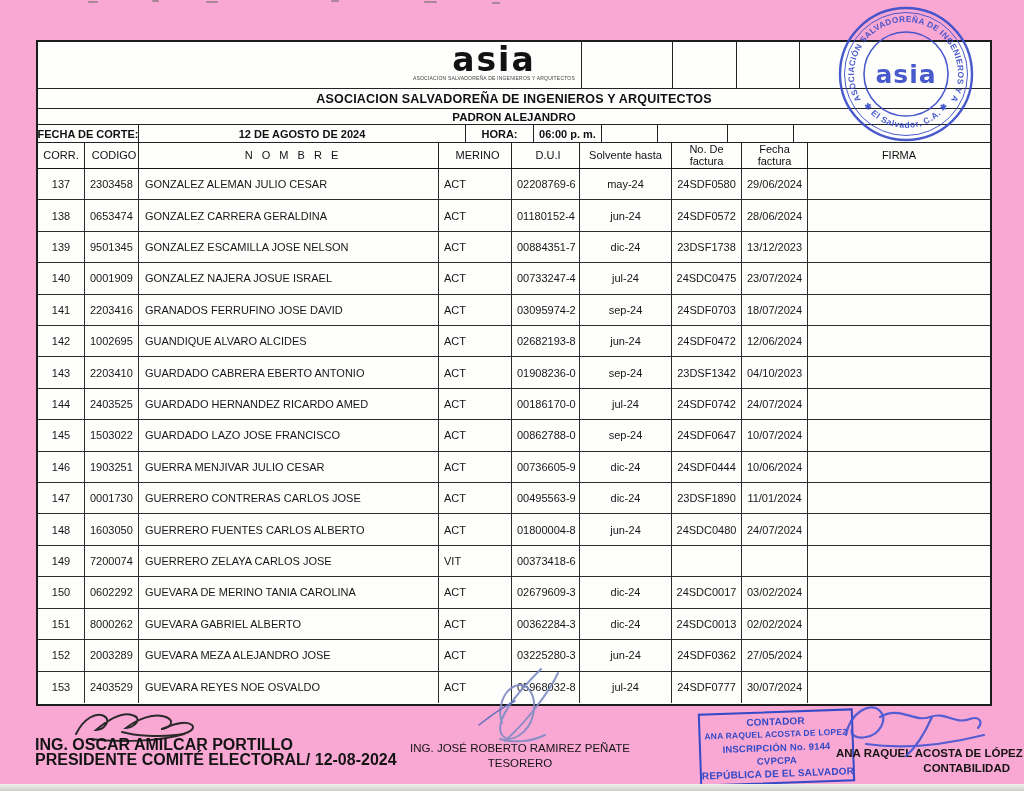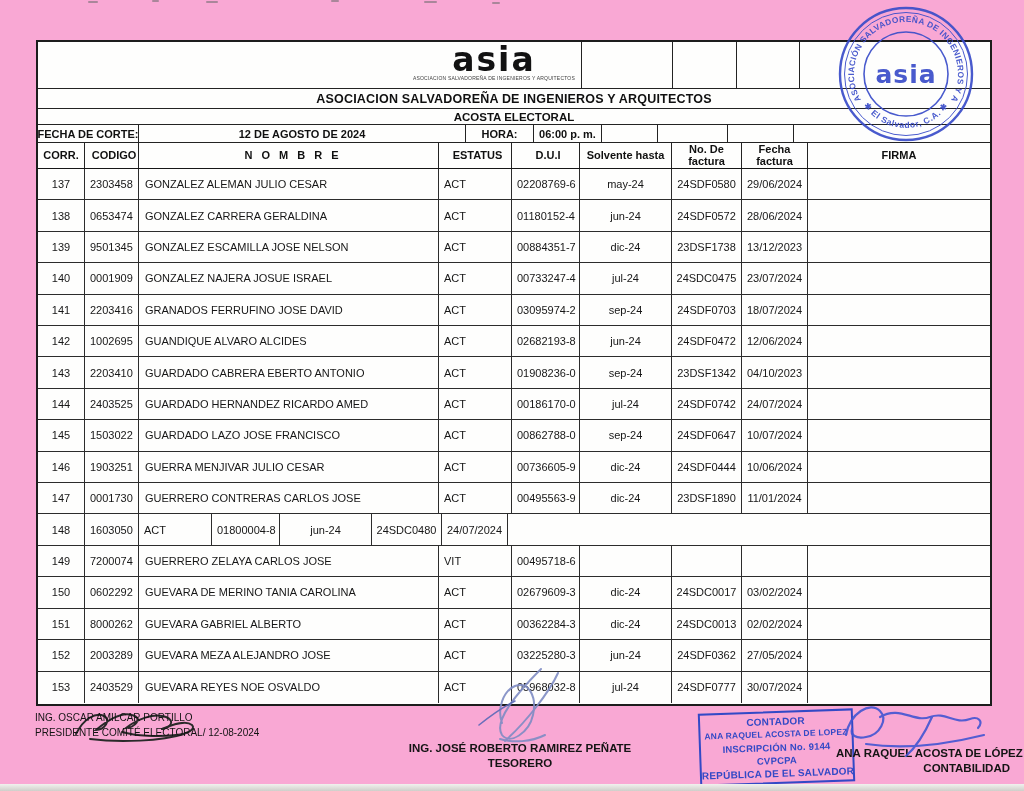--- a/index.html
+++ b/index.html
@@ -31,21 +31,21 @@
   .padron-row{height:16px;align-items:center;justify-content:center;
     font-weight:bold;font-size:11.5px;color:#101010}
 
   .fecha-row{height:18px}
   .fcell{display:flex;align-items:center;justify-content:center;font-weight:bold;
     font-size:11px;color:#101010;border-right:1.2px solid #232323;white-space:nowrap}
   .f0{width:101px}.f1{width:327px}.f2{width:68px}.f3{width:68px}
   .f4{width:56px}.f5{width:70px}.f6{width:66px}.f7{flex:1;border-right:none}
 
   .colhead-row{height:26px;display:flex;border-bottom:1.4px solid #161616}
-  .hcell{display:flex;align-items:center;justify-content:center;font-weight:bold;
+  .hcell{display:flex;align-items:center;justify-content:center;font-weight:normal;
     font-size:11px;line-height:11.5px;color:#101010;text-align:center;
     white-space:pre-line;border-right:1.2px solid #232323}
   .hcell.c2{word-spacing:6px}
 
   .tbody{flex:1;display:flex;flex-direction:column}
   .trow{display:flex;height:31.42px;border-bottom:1.2px solid #2c2c2c;flex:none}
   .trow:last-child{border-bottom:none}
   .cell{display:flex;align-items:center;font-size:11px;color:#161616;
     border-right:1.2px solid #2c2c2c;overflow:hidden;white-space:nowrap}
   .c0{width:47px;justify-content:center}
@@ -56,24 +56,24 @@
   .c5{width:92px;justify-content:center}
   .c6{width:70px;justify-content:center}
   .c7{width:66px;justify-content:center}
   .c8{flex:1;border-right:none}
 
   
   .seal{position:absolute;left:836px;top:4px;width:140px;height:140px;opacity:.92}
 
   
   .sig-svg{position:absolute}
-  .foot-left{position:absolute;left:35px;top:711px;font-weight:normal;
-    font-size:10px;line-height:14.5px;color:#141414;white-space:nowrap}
+  .foot-left{position:absolute;left:35px;top:738px;font-weight:bold;
+    font-size:16px;line-height:14.5px;color:#141414;white-space:nowrap}
   .foot-center{position:absolute;left:375px;top:741px;width:290px;text-align:center;
-    font-weight:bold;font-size:11.5px;line-height:14.5px;color:#141414}
+    font-weight:normal;font-size:11.5px;line-height:14.5px;color:#141414}
   .foot-right{position:absolute;left:836px;top:746px;width:174px;text-align:right;
     font-weight:bold;font-size:11.5px;line-height:14.5px;color:#141414;white-space:nowrap}
   .stamp-box{position:absolute;left:699px;top:711px;width:155px;height:73px;
     border:2.5px solid #3349c6;color:#3349c6;transform:rotate(-2deg);
     display:flex;flex-direction:column;justify-content:center;text-align:center;
     font-weight:bold;line-height:13px;letter-spacing:.2px;background:rgba(255,255,255,.0)}
   .stamp-l0{font-size:10px}.stamp-l1{font-size:8.5px}.stamp-l2{font-size:9.5px}
   .stamp-l3{font-size:9.5px}.stamp-l4{font-size:10px;white-space:nowrap}
 </style>
 </head>
@@ -98,38 +98,38 @@
         </div>
       </div>
       <div class="lcell l1"></div>
       <div class="lcell l2"></div>
       <div class="lcell l3"></div>
       <div class="lcell l4"></div>
     </div>
 
     <div class="hr-row title-row">ASOCIACION SALVADOREÑA DE INGENIEROS Y ARQUITECTOS</div>
 
-    <div class="hr-row padron-row">ACOSTA ELECTORAL</div>
+    <div class="hr-row padron-row">PADRON ALEJANDRO</div>
 
     <div class="hr-row fecha-row">
       <div class="fcell f0">FECHA DE CORTE:</div>
       <div class="fcell f1">12 DE AGOSTO DE 2024</div>
       <div class="fcell f2">HORA:</div>
       <div class="fcell f3">06:00 p. m.</div>
       <div class="fcell f4"></div>
       <div class="fcell f5"></div>
       <div class="fcell f6"></div>
       <div class="fcell f7"></div>
     </div>
 
     <div class="colhead-row">
         <div class="hcell c0">CORR.</div>
         <div class="hcell c1">CODIGO</div>
         <div class="hcell c2">N O M B R E</div>
-        <div class="hcell c3">ESTATUS</div>
+        <div class="hcell c3">MERINO</div>
         <div class="hcell c4">D.U.I</div>
         <div class="hcell c5">Solvente hasta</div>
         <div class="hcell c6">No. De
 factura</div>
         <div class="hcell c7">Fecha
 factura</div>
         <div class="hcell c8">FIRMA</div>
       </div>
 
     <div class="tbody">
@@ -250,33 +250,34 @@
           <div class="cell c3">ACT</div>
           <div class="cell c4">00495563-9</div>
           <div class="cell c5">dic-24</div>
           <div class="cell c6">23DSF1890</div>
           <div class="cell c7">11/01/2024</div>
           <div class="cell c8"></div>
         </div>
         <div class="trow">
           <div class="cell c0">148</div>
           <div class="cell c1">1603050</div>
+          <div class="cell c2">GUERRERO FUENTES CARLOS ALBERTO</div>
           <div class="cell c3">ACT</div>
           <div class="cell c4">01800004-8</div>
           <div class="cell c5">jun-24</div>
           <div class="cell c6">24SDC0480</div>
           <div class="cell c7">24/07/2024</div>
           <div class="cell c8"></div>
         </div>
         <div class="trow">
           <div class="cell c0">149</div>
           <div class="cell c1">7200074</div>
           <div class="cell c2">GUERRERO ZELAYA CARLOS JOSE</div>
           <div class="cell c3">VIT</div>
-          <div class="cell c4">00495718-6</div>
+          <div class="cell c4">00373418-6</div>
           <div class="cell c5"></div>
           <div class="cell c6"></div>
           <div class="cell c7"></div>
           <div class="cell c8"></div>
         </div>
         <div class="trow">
           <div class="cell c0">150</div>
           <div class="cell c1">0602292</div>
           <div class="cell c2">GUEVARA DE MERINO TANIA CAROLINA</div>
           <div class="cell c3">ACT</div>

